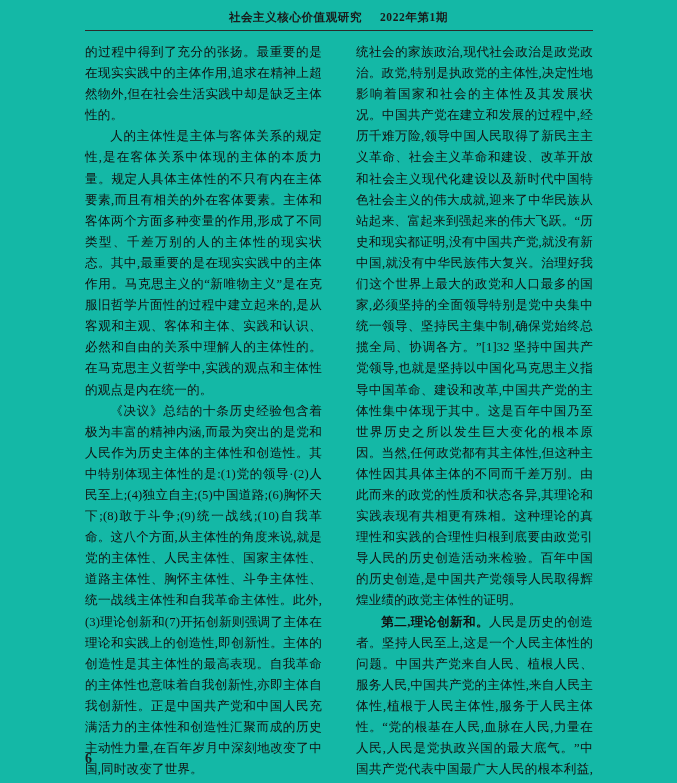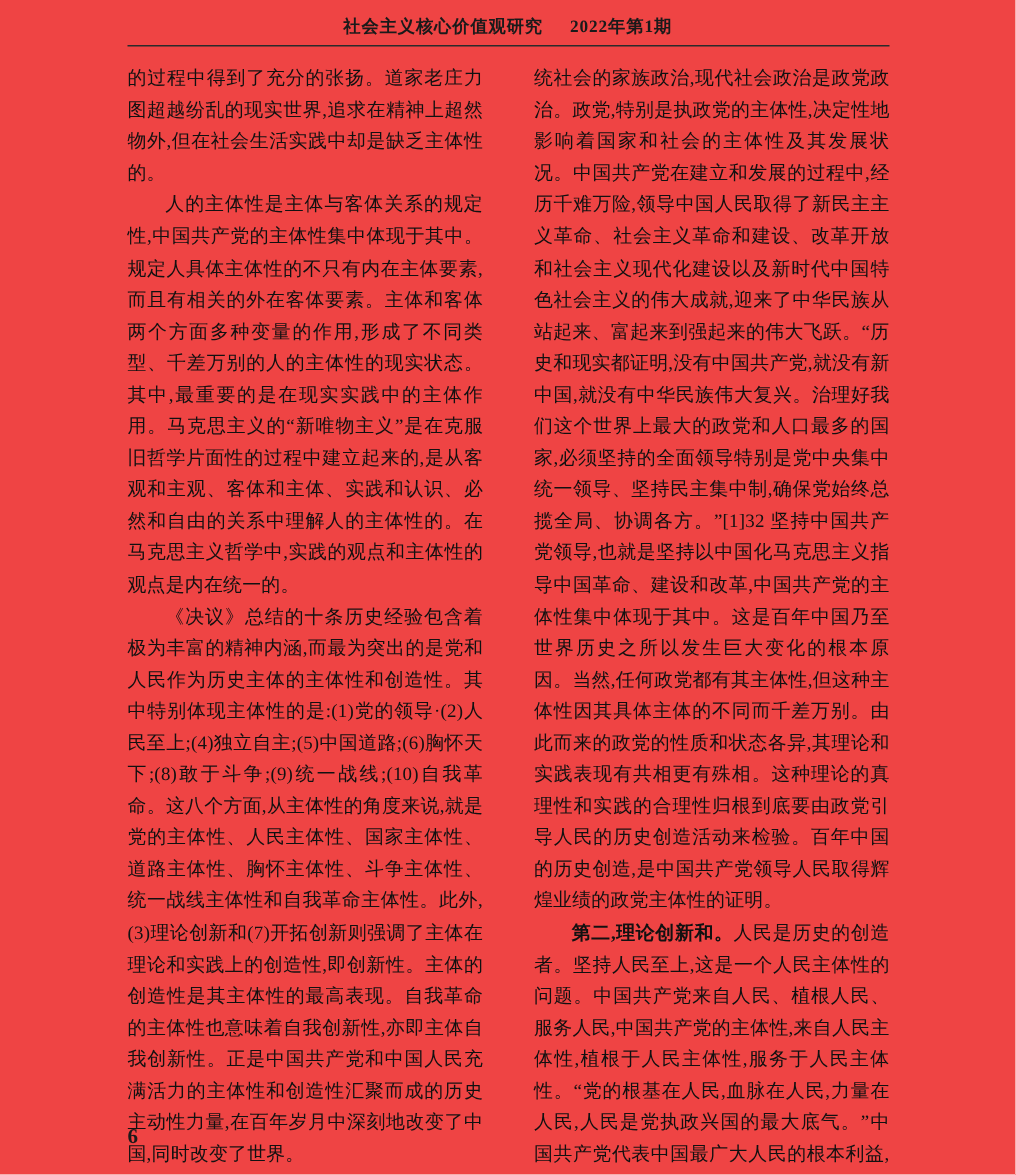--- a/index.html
+++ b/index.html
@@ -12,21 +12,21 @@
     height: 783px;
     font-family: "Liberation Serif", "DejaVu Serif", serif;
     color: #111111;
   }
   .page {
     position: relative;
     width: 677px;
     height: 783px;
     box-sizing: border-box;
     padding: 0;
-    background: #ef4444;
+    background: #14b8a6;
   }
   .running-head {
     position: absolute;
     top: 10px;
     left: 0;
     width: 677px;
     text-align: center;
     font-size: 11.5px;
     letter-spacing: 0.6px;
     font-weight: bold;
@@ -84,22 +84,22 @@
 <div class="page">
 
   <div class="running-head">
     <span class="journal">社会主义核心价值观研究</span><span>2022年第1期</span>
   </div>
   <div class="head-rule"></div>
 
   <div class="columns">
 
     <div class="col">
-      <p>的过程中得到了充分的张扬。道家老庄力图超越纷乱的现实世界,追求在精神上超然物外,但在社会生活实践中却是缺乏主体性的。</p>
-      <p class="indent">人的主体性是主体与客体关系的规定性,中国共产党的主体性集中体现于其中。规定人具体主体性的不只有内在主体要素,而且有相关的外在客体要素。主体和客体两个方面多种变量的作用,形成了不同类型、千差万别的人的主体性的现实状态。其中,最重要的是在现实实践中的主体作用。马克思主义的“新唯物主义”是在克服旧哲学片面性的过程中建立起来的,是从客观和主观、客体和主体、实践和认识、必然和自由的关系中理解人的主体性的。在马克思主义哲学中,实践的观点和主体性的观点是内在统一的。</p>
+      <p>的过程中得到了充分的张扬。最重要的是在现实实践中的主体作用,追求在精神上超然物外,但在社会生活实践中却是缺乏主体性的。</p>
+      <p class="indent">人的主体性是主体与客体关系的规定性,是在客体关系中体现的主体的本质力量。规定人具体主体性的不只有内在主体要素,而且有相关的外在客体要素。主体和客体两个方面多种变量的作用,形成了不同类型、千差万别的人的主体性的现实状态。其中,最重要的是在现实实践中的主体作用。马克思主义的“新唯物主义”是在克服旧哲学片面性的过程中建立起来的,是从客观和主观、客体和主体、实践和认识、必然和自由的关系中理解人的主体性的。在马克思主义哲学中,实践的观点和主体性的观点是内在统一的。</p>
       <p class="indent">《决议》总结的十条历史经验包含着极为丰富的精神内涵,而最为突出的是党和人民作为历史主体的主体性和创造性。其中特别体现主体性的是:(1)党的领导·(2)人民至上;(4)独立自主;(5)中国道路;(6)胸怀天下;(8)敢于斗争;(9)统一战线;(10)自我革命。这八个方面,从主体性的角度来说,就是党的主体性、人民主体性、国家主体性、道路主体性、胸怀主体性、斗争主体性、统一战线主体性和自我革命主体性。此外,(3)理论创新和(7)开拓创新则强调了主体在理论和实践上的创造性,即创新性。主体的创造性是其主体性的最高表现。自我革命的主体性也意味着自我创新性,亦即主体自我创新性。正是中国共产党和中国人民充满活力的主体性和创造性汇聚而成的历史主动性力量,在百年岁月中深刻地改变了中国,同时改变了世界。</p>
       <p class="indent"></p>
     </div>
 
     <div class="col">
       <p>统社会的家族政治,现代社会政治是政党政治。政党,特别是执政党的主体性,决定性地影响着国家和社会的主体性及其发展状况。中国共产党在建立和发展的过程中,经历千难万险,领导中国人民取得了新民主主义革命、社会主义革命和建设、改革开放和社会主义现代化建设以及新时代中国特色社会主义的伟大成就,迎来了中华民族从站起来、富起来到强起来的伟大飞跃。“历史和现实都证明,没有中国共产党,就没有新中国,就没有中华民族伟大复兴。治理好我们这个世界上最大的政党和人口最多的国家,必须坚持的全面领导特别是党中央集中统一领导、坚持民主集中制,确保党始终总揽全局、协调各方。”[1]32 坚持中国共产党领导,也就是坚持以中国化马克思主义指导中国革命、建设和改革,中国共产党的主体性集中体现于其中。这是百年中国乃至世界历史之所以发生巨大变化的根本原因。当然,任何政党都有其主体性,但这种主体性因其具体主体的不同而千差万别。由此而来的政党的性质和状态各异,其理论和实践表现有共相更有殊相。这种理论的真理性和实践的合理性归根到底要由政党引导人民的历史创造活动来检验。百年中国的历史创造,是中国共产党领导人民取得辉煌业绩的政党主体性的证明。</p>
       <p class="indent"><span class="bold">第二,理论创新和。</span><span>人民是历史的创造者。坚持人民至上,这是一个人民主体性的问题。中国共产党来自人民、植根人民、服务人民,中国共产党的主体性,来自人民主体性,植根于人民主体性,服务于人民主体性。“党的根基在人民,血脉在人民,力量在人民,人民是党执政兴国的最大底气。”中国共产党代表中国最广大人民的根本利益,坚持一切为了人民、一切依靠人民,坚持为人民执政、靠人民执政,坚持发展为了人</span></p>
     </div>
 
   </div>

